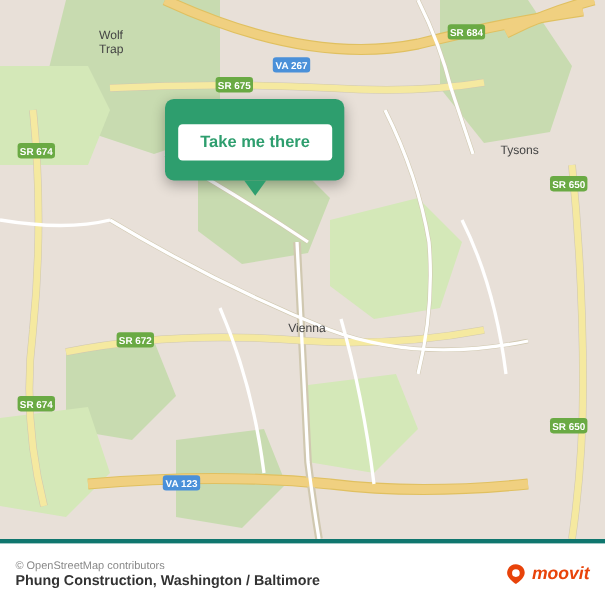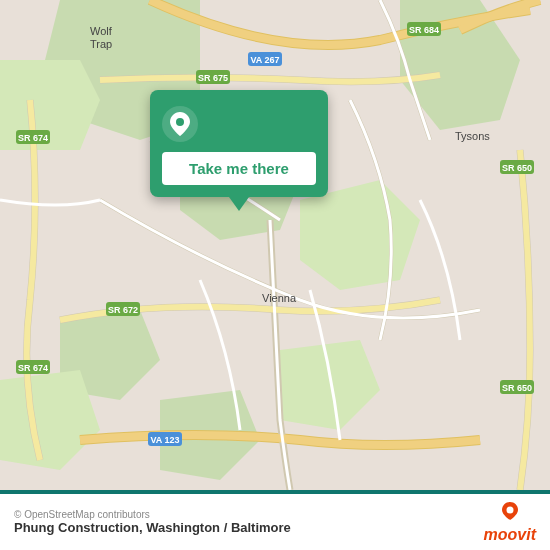--- a/index.html
+++ b/index.html
@@ -70,26 +70,26 @@
       font-size: 9px;
       font-weight: bold;
       font-family: Arial, sans-serif;
     }
 
     
     #popup-card {
       position: absolute;
       top: 90px;
       left: 150px;
-      width: 178px;
+      width: 163px;
       background: #2e9e6e;
       border-radius: 8px;
       padding: 16px 12px 12px 12px;
       display: flex;
-      flex-direction: column;
+      align-items: center;
       box-shadow: 0 4px 12px rgba(0,0,0,0.3);
     }
 
     #popup-card::after {
       content: '';
       position: absolute;
       bottom: -14px;
       left: 50%;
       transform: translateX(-50%);
       width: 0;
@@ -137,21 +137,20 @@
     #location-info {
       font-size: 13px;
       font-weight: 600;
       color: #333;
     }
 
     #moovit-logo {
       display: flex;
       align-items: center;
       gap: 4px;
-      flex-direction: column;
     }
 
     .moovit-pin {
       width: 22px;
       height: 22px;
     }
 
     .moovit-text {
       font-size: 16px;
       font-weight: bold;

